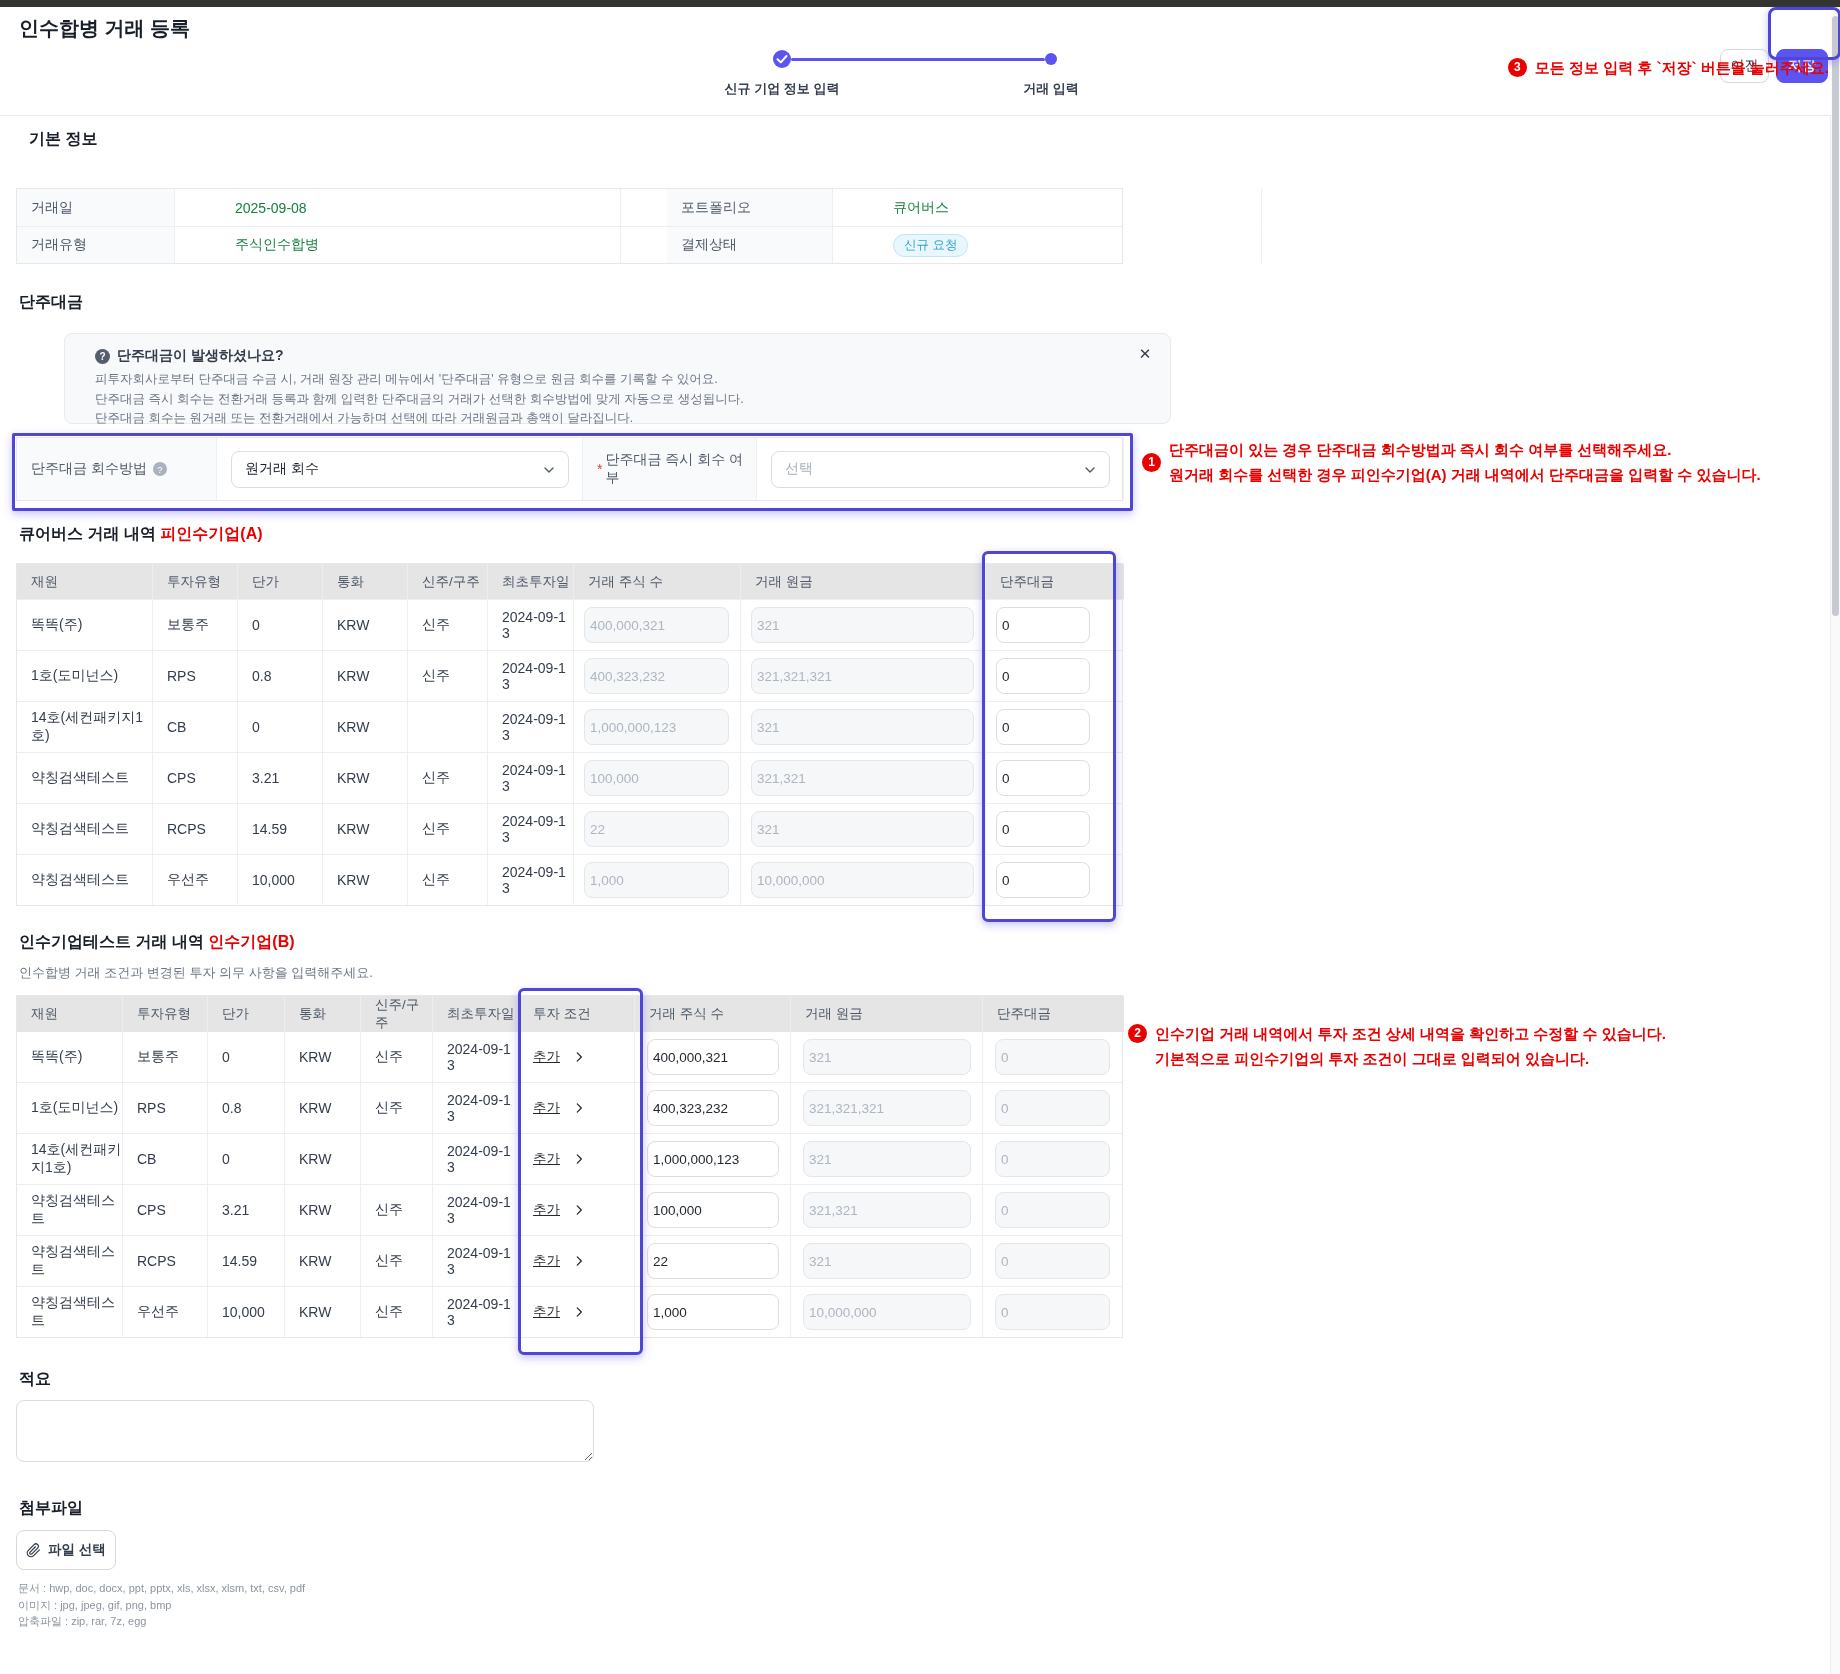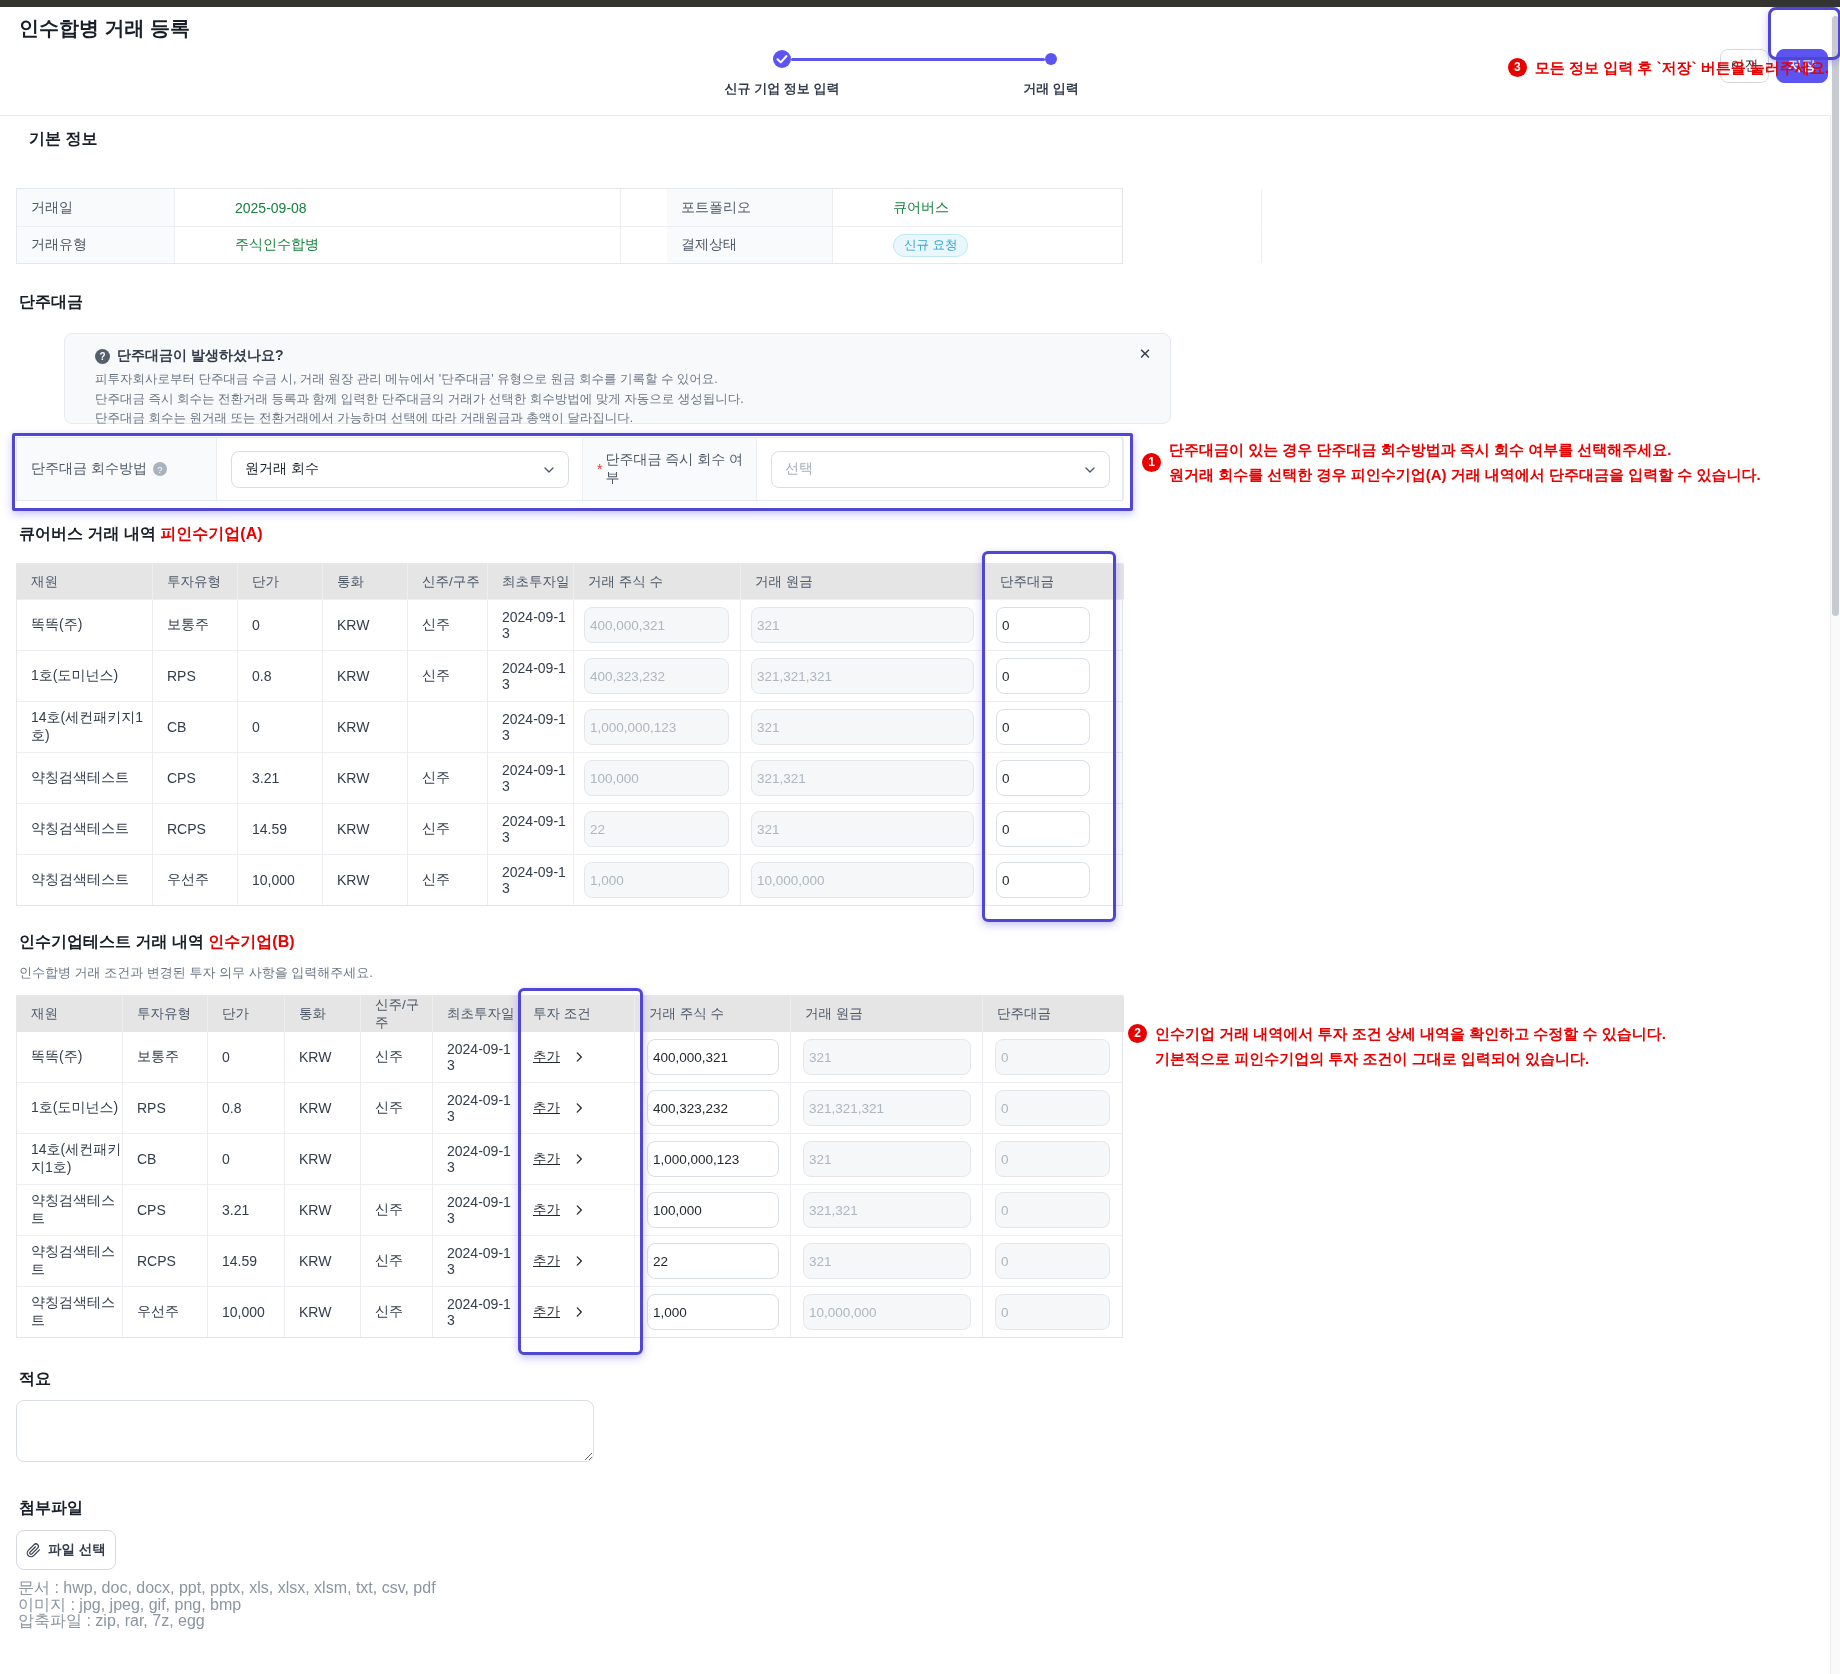--- a/index.html
+++ b/index.html
@@ -101,21 +101,21 @@
   #hl-colb{left:518px;top:988px;width:119px;height:361px;}
   .add-link{display:flex;align-items:center;gap:12px;cursor:pointer;}
   .add-text{color:#24292f;text-decoration:underline;font-size:13.5px;}
   .chev-right{width:14px;height:14px;}
 
   
   #remark-ta{left:16px;top:1400px;width:578px;height:62px;box-sizing:border-box;border:1px solid #d9dee4;
              border-radius:8px;resize:both;font-family:inherit;font-size:14px;padding:8px 10px;color:#191f28;}
   #file-btn{left:16px;top:1530px;width:98px;height:38px;background:#fff;border:1px solid #d5d9df;border-radius:8px;
             display:flex;align-items:center;justify-content:center;gap:7px;font-size:13.5px;font-weight:bold;color:#333d4b;cursor:pointer;}
-  .ftype{font-size:16px;color:#8b95a1;line-height:16.5px;}
+  .ftype{font-size:11px;color:#8b95a1;line-height:16.5px;}
 </style>
 </head>
 <body>
 
 <div id="page">
   <div class="abs" id="topstrip"></div>
   <div class="abs" id="scroll-track">
     <div class="abs" id="scroll-thumb"></div>
   </div>
 

